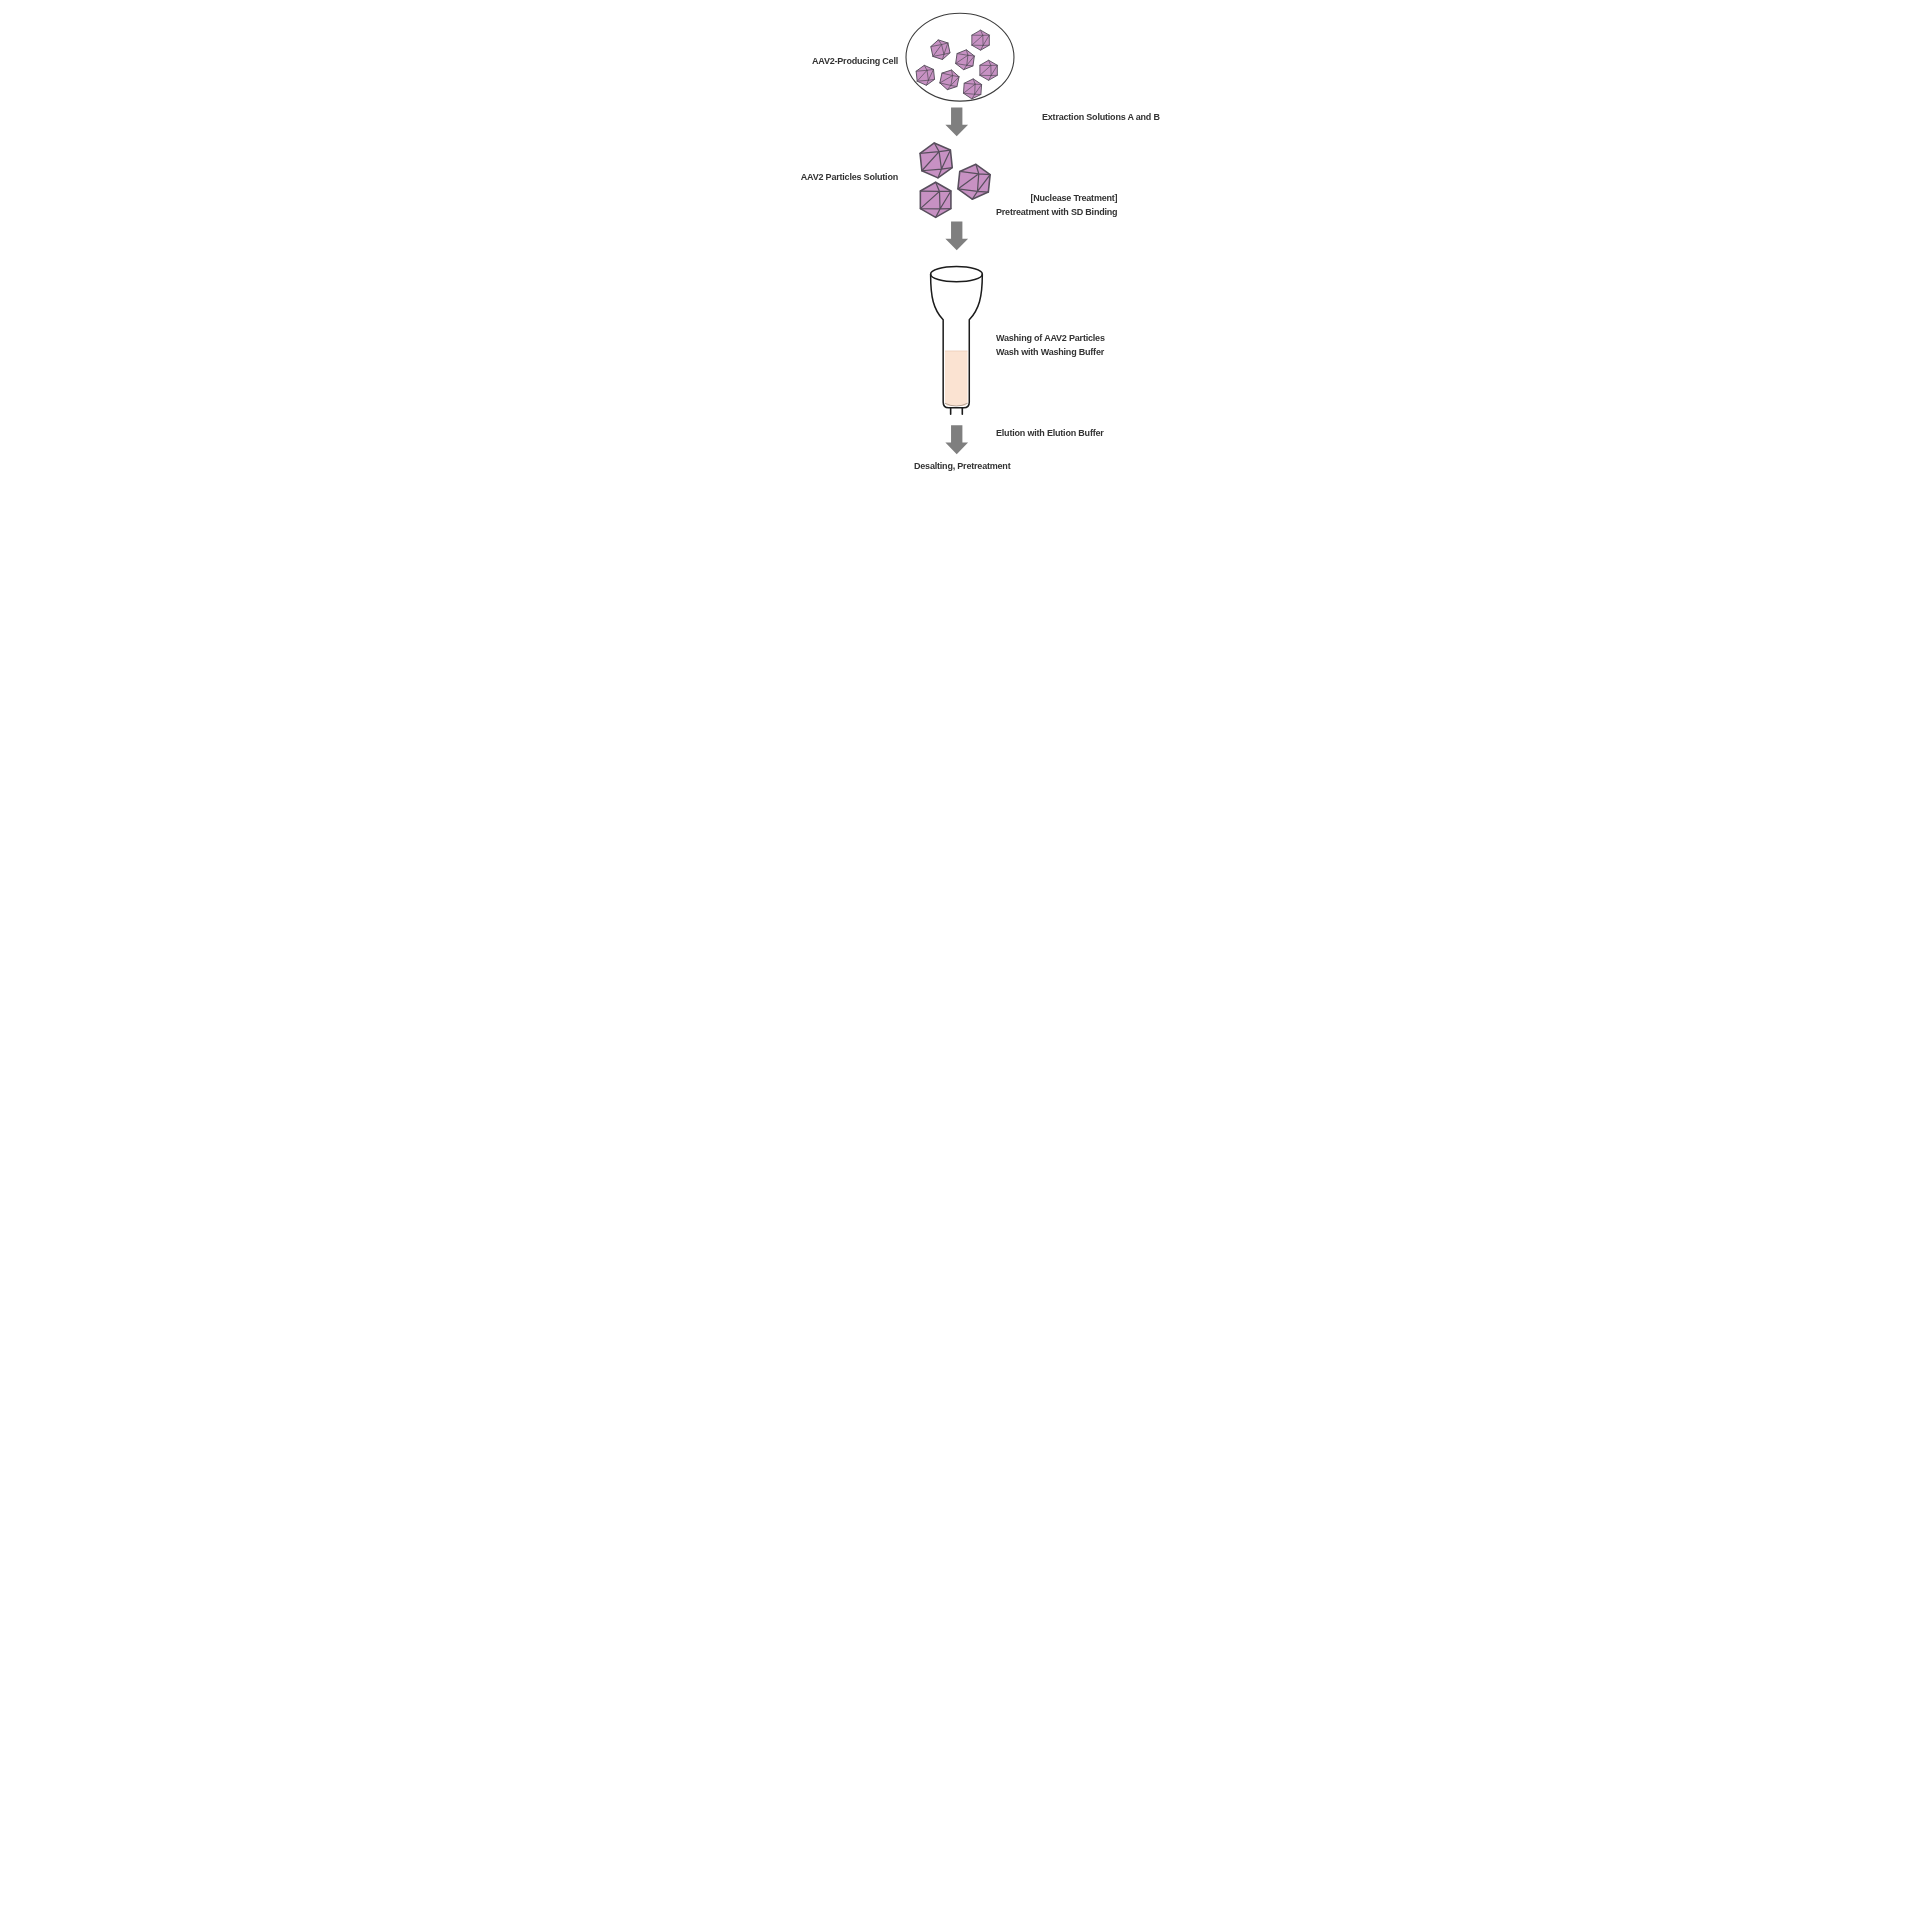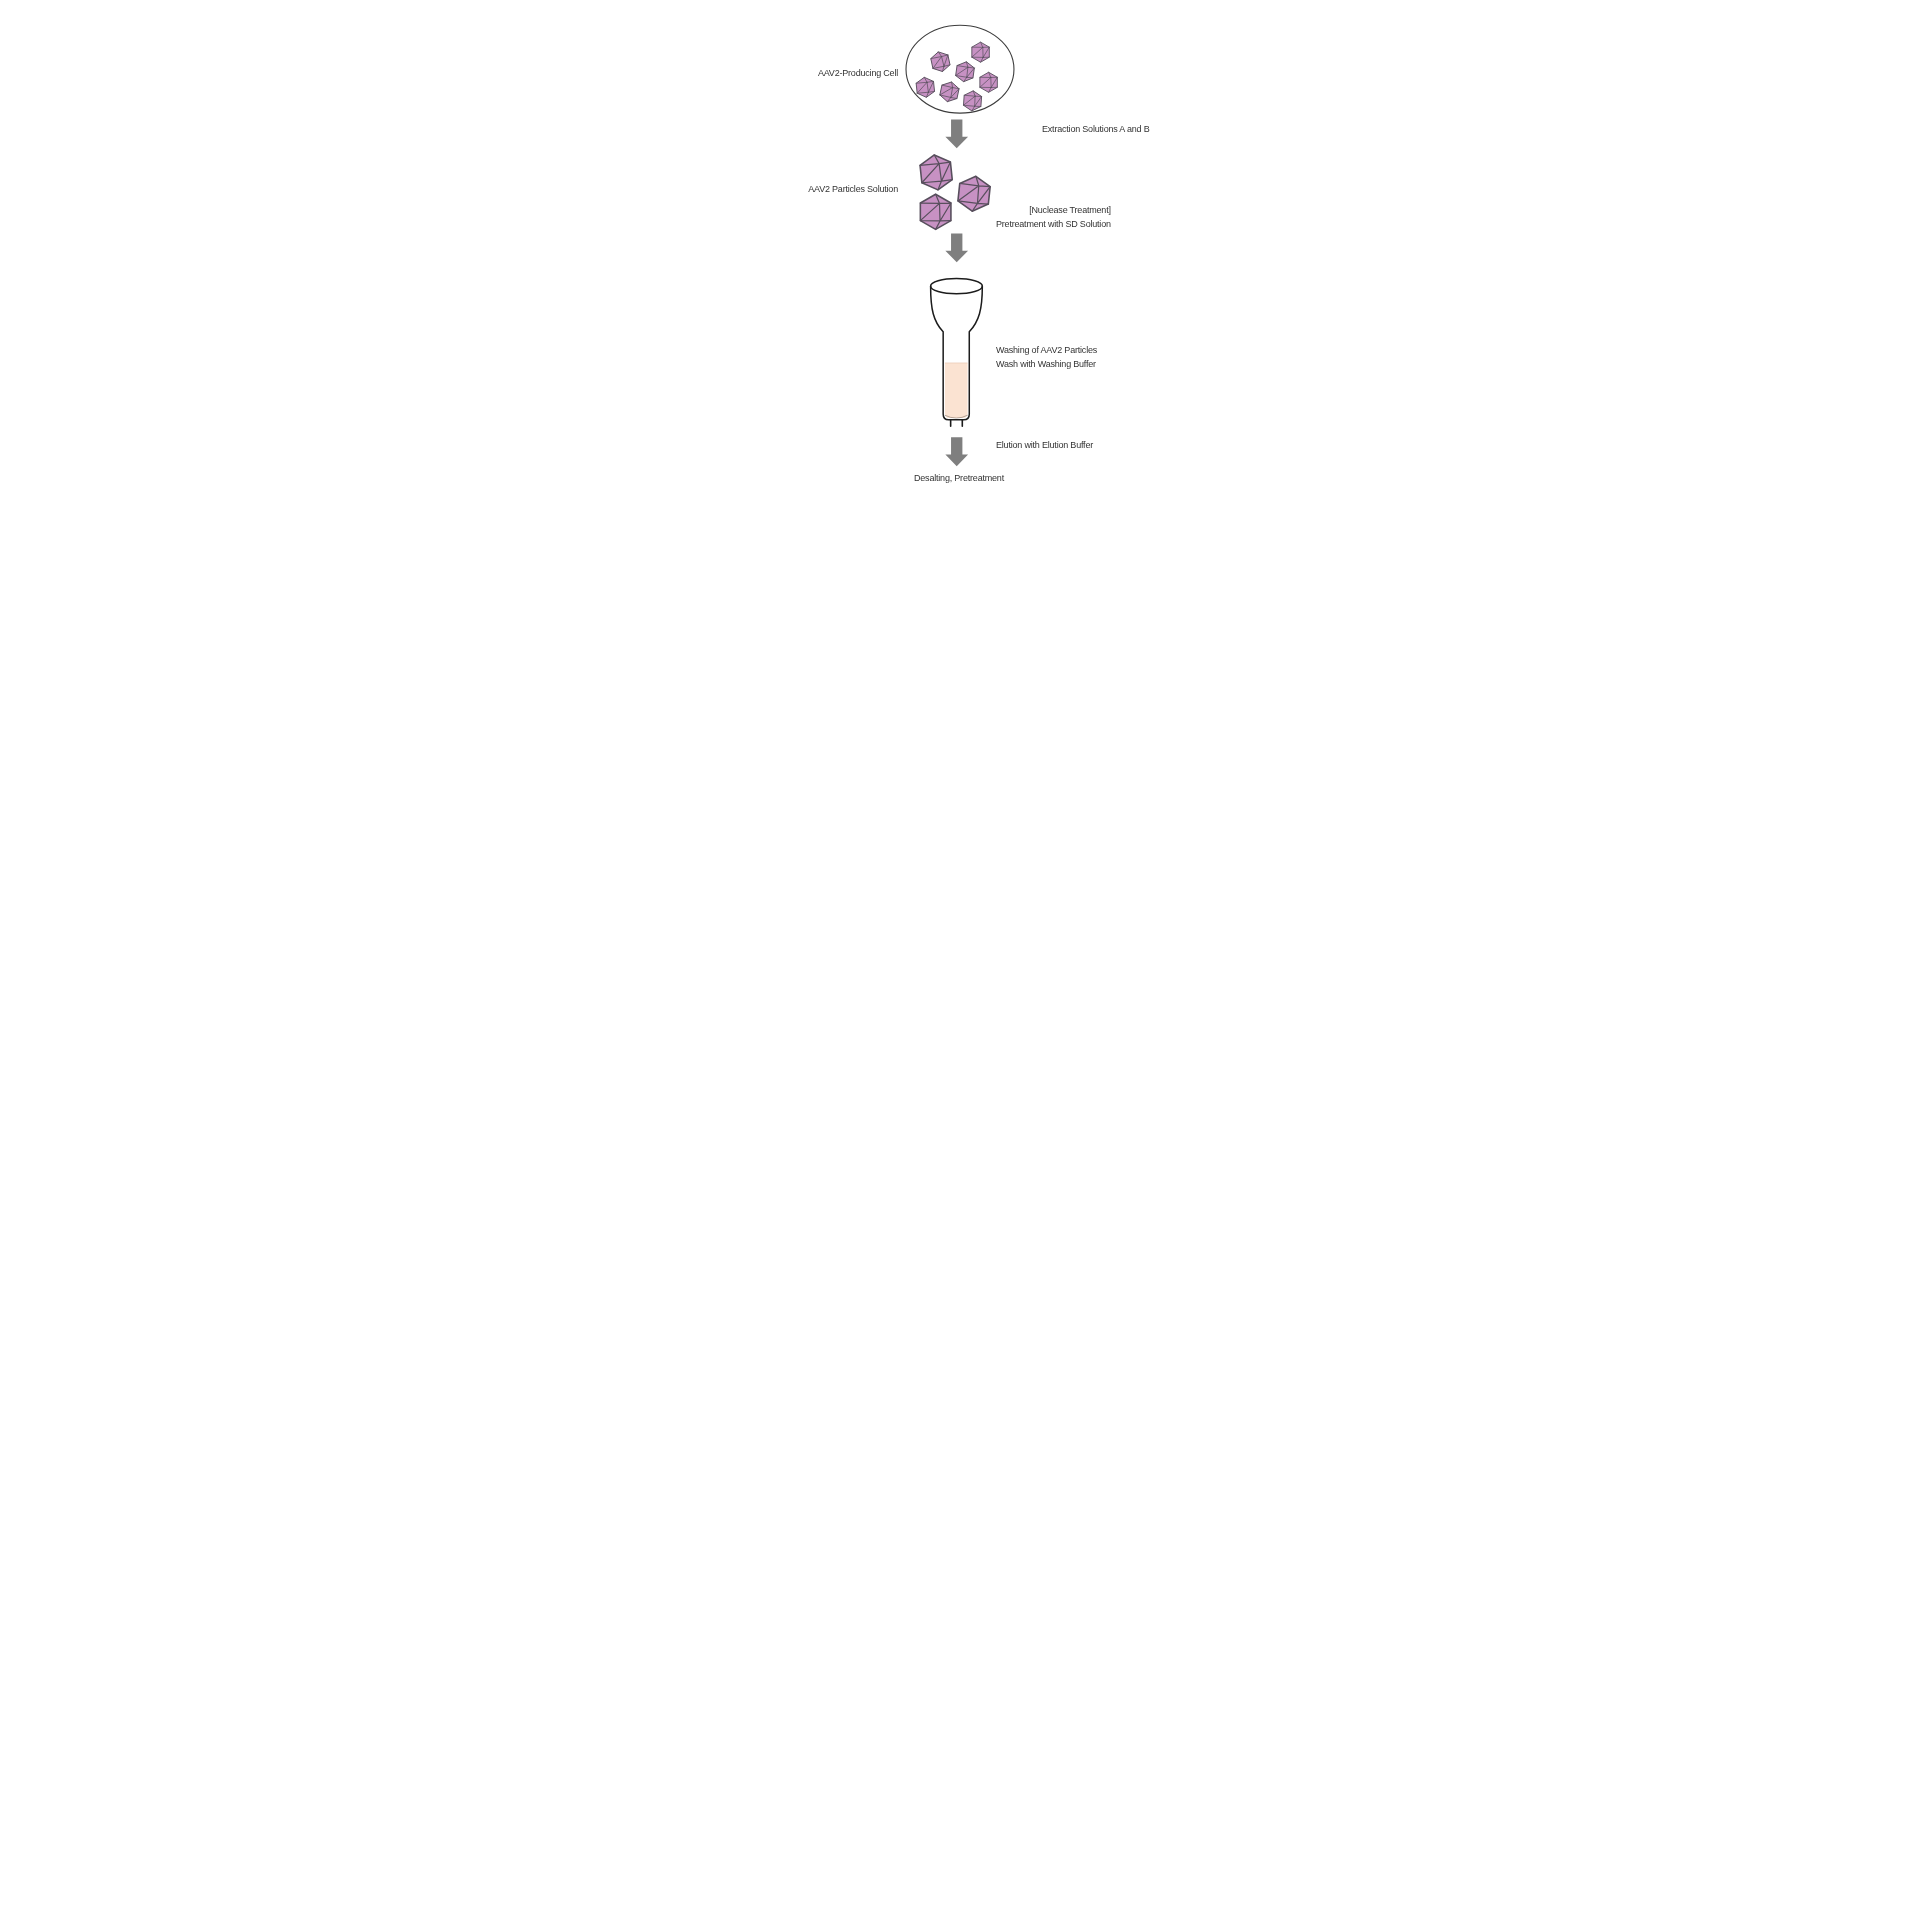--- a/index.html
+++ b/index.html
@@ -5,23 +5,24 @@
   html, body {
     margin: 0;
     padding: 0;
     background: #ffffff;
     font-family: "Liberation Sans", sans-serif;
   }
   .canvas {
     position: relative;
     width: 482px;
     height: 482px;
-    margin: 12px auto;
+    margin: 0 auto;
     background: var(--background, #ffffff);
     overflow: hidden;
+    font-weight: bold;
   }
   .gfx {
     position: absolute;
     inset: 0;
     width: 100%;
     height: 100%;
   }
   .lbl {
     position: absolute;
     font-size: 9px;
@@ -136,21 +137,21 @@
   </svg>
 
   <div class="lbl r" style="top:55px;">AAV2-Producing Cell</div>
 
   <div class="lbl" style="left:274px; top:111px;padding-left:46px;">Extraction Solutions A and B</div>
 
   <div class="lbl r" style="top:171px;">AAV2 Particles Solution</div>
 
   <div class="lbl two" style="left:274px; top:192px;text-align:right;">
     <div>[Nuclease Treatment]</div>
-    <div>Pretreatment with SD Solution</div>
+    <div>Pretreatment with SD Binding</div>
   </div>
 
   <div class="lbl two" style="left:274px; top:332px;">
     <div>Washing of AAV2 Particles</div>
     <div>Wash with Washing Buffer</div>
   </div>
 
   <div class="lbl" style="left:274px; top:427px;">Elution with Elution Buffer</div>
 
   <div class="lbl" style="left:192px; top:460px;">Desalting, Pretreatment</div>

